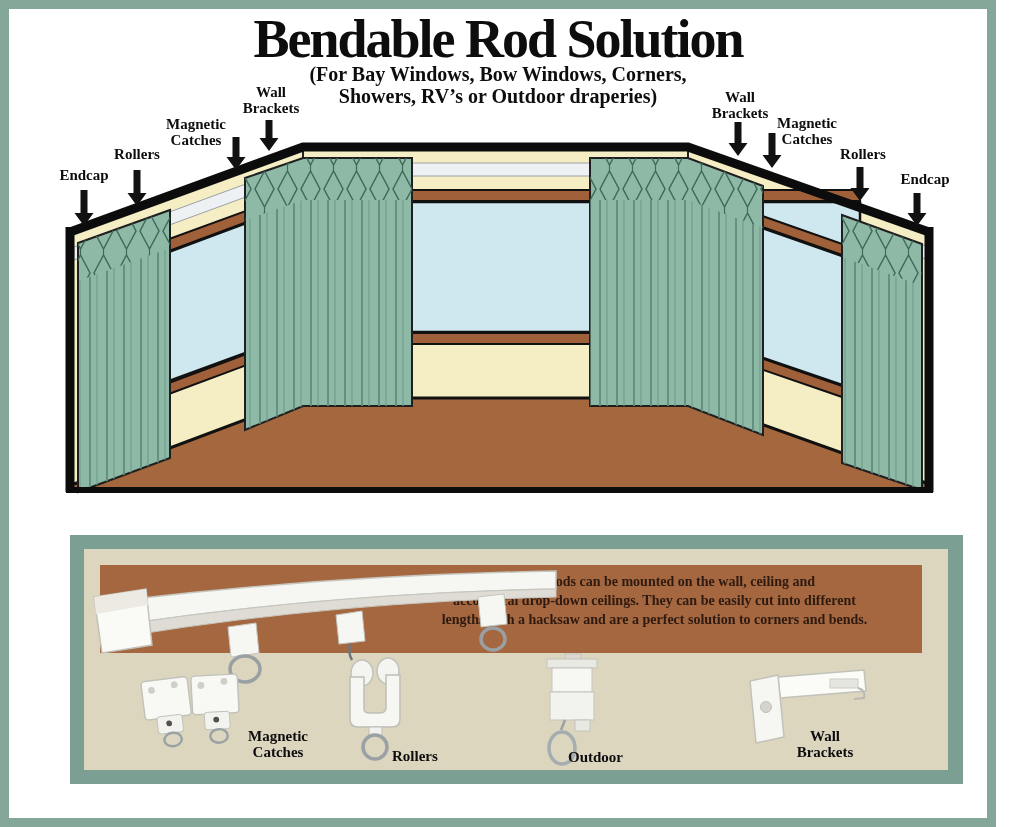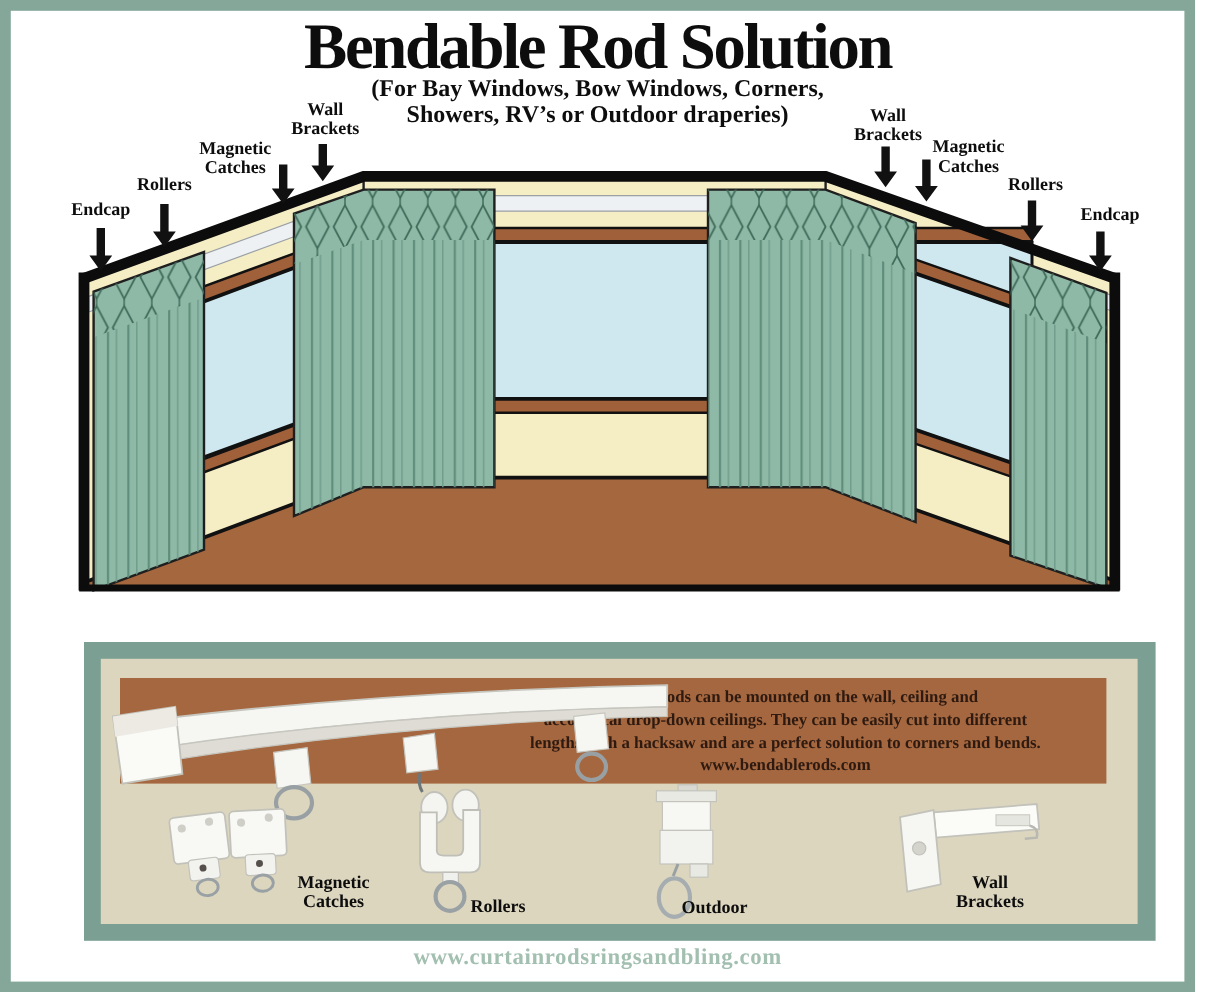--- a/index.html
+++ b/index.html
@@ -144,21 +144,20 @@
   <div class="dlabel" style="left:821px;top:146px;width:84px;">Rollers</div>
   <div class="dlabel" style="left:883px;top:171px;width:84px;">Endcap</div>
 
   <div class="panel">
     <div class="panel-inner"></div>
 
     <div class="info-box">
       <div class="info-text pre">Benable Rods can be mounted on the wall, ceiling and
 accoustical drop-down ceilings. They can be easily cut into different
 lengths with a hacksaw and are a perfect solution to corners and bends.</div>
-      <div class="info-url">www.bendablerods.com</div>
     </div>
 
     <svg class="rod-photo" viewBox="0 0 490 160">
       <path d="M55,52 Q260,28 478,24 L478,42 Q260,46 55,76 Z" fill="#f6f6f3" stroke="#c6c6bf" stroke-width="1.5"></path>
       <path d="M55,76 Q260,46 478,42 L478,50 Q260,55 55,88 Z" fill="#dedcd4" stroke="#c6c6bf" stroke-width="1"></path>
       <polygon points="16,50 68,42 74,98 24,106" fill="#fafaf7" stroke="#c2c2bb" stroke-width="1.5"></polygon>
       <polygon points="16,50 68,42 70,58 18,67" fill="#eceae3"></polygon>
       <polygon points="150,80 178,76 181,106 153,110" fill="#f6f6f3" stroke="#c6c6bf"></polygon>
       <ellipse cx="167" cy="122" rx="15" ry="13" fill="none" stroke="#98a0a4" stroke-width="3.5"></ellipse>
       <polygon points="258,68 284,64 287,94 261,97" fill="#f6f6f3" stroke="#c6c6bf"></polygon>
@@ -212,16 +211,15 @@
       <polygon points="48,12 134,5 136,26 50,33" fill="#fbfbf8" stroke="#c2c2bb" stroke-width="1.5"></polygon>
       <rect x="100" y="14" width="28" height="9" fill="#e6e6e0" stroke="#cdcdc6"></rect>
       <path d="M128,23 q8,2 6,10 l-10,1" fill="none" stroke="#b9b9b2" stroke-width="2"></path>
       <polygon points="20,16 48,10 54,72 26,78" fill="#f6f6f3" stroke="#c2c2bb" stroke-width="1.5"></polygon>
       <circle cx="36" cy="42" r="5.5" fill="#d4d4cd" stroke="#c2c2bb"></circle>
     </svg>
     <div class="plabel pre" style="left:700px;top:193px;width:110px;text-align:center;">Wall
 Brackets</div>
   </div>
 
-  <div class="footer-url">www.curtainrodsringsandbling.com</div>
 
   <div class="frame"></div>
 </div>
 
 </body></html>

